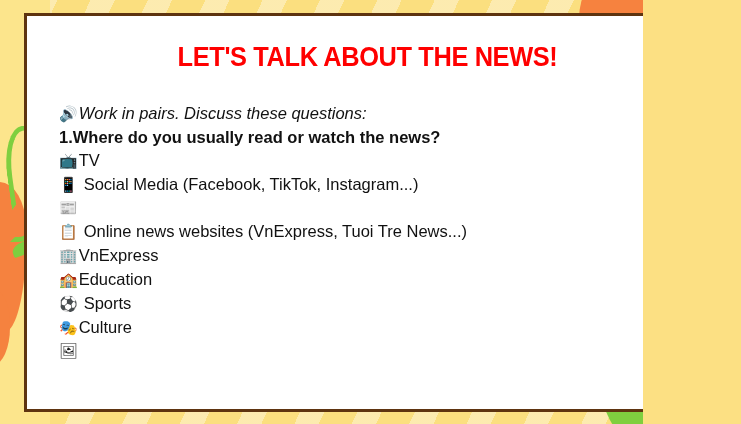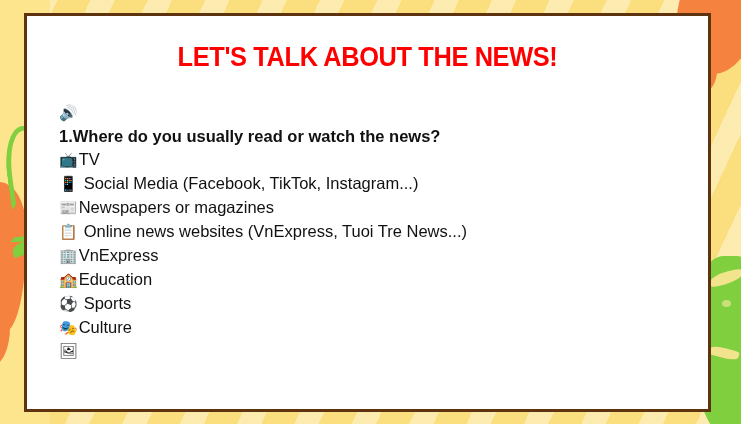--- a/index.html
+++ b/index.html
@@ -9,21 +9,21 @@
   body {
     width: 741px;
     height: 424px;
     overflow: hidden;
     font-family: "Liberation Sans", sans-serif;
     background: #FCE083;
   }
 
   #slide {
     position: relative;
-    width: 741px;
+    width: 643px;
     height: 424px;
     overflow: hidden;
     background: #FBDF7F;
   }
 
   
   .bg-layer {
     position: absolute;
     inset: 0;
     overflow: hidden;
@@ -242,39 +242,39 @@
   </div>
 
   <div id="card">
 
     <h1 id="title">LET'S TALK ABOUT THE NEWS!</h1>
 
     <div id="body-block">
 
       <div class="line italic">
         <span class="ico">🔊</span>
+        <span class="txt">Work in pairs. Discuss these questions:</span>
       </div>
 
       <div class="line bold">
         <span class="txt">1.Where do you usually read or watch the news?</span>
       </div>
 
       <div class="line">
         <span class="ico">📺</span>
         <span class="txt">TV</span>
       </div>
 
       <div class="line gap-txt">
         <span class="ico">📱</span>
         <span class="txt">Social Media (Facebook, TikTok, Instagram...)</span>
       </div>
 
       <div class="line">
         <span class="ico">📰</span>
-        <span class="txt">Newspapers or magazines</span>
       </div>
 
       <div class="line gap-txt">
         <span class="ico">📋</span>
         <span class="txt">Online news websites (VnExpress, Tuoi Tre News...)</span>
       </div>
 
 
       <div class="line">
         <span class="ico">🏢</span>

